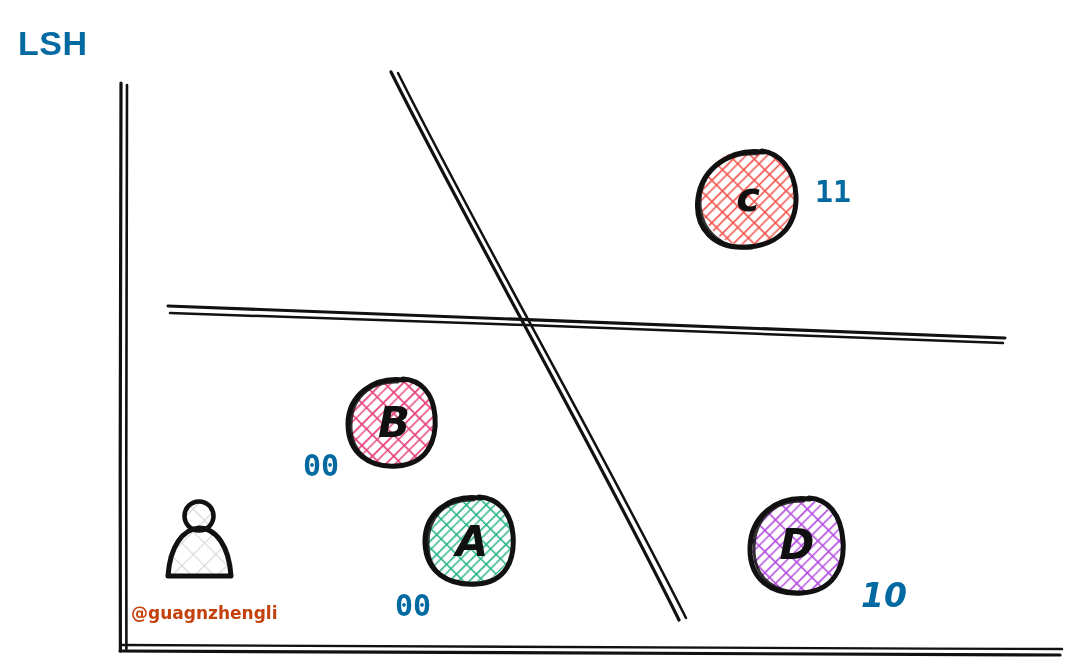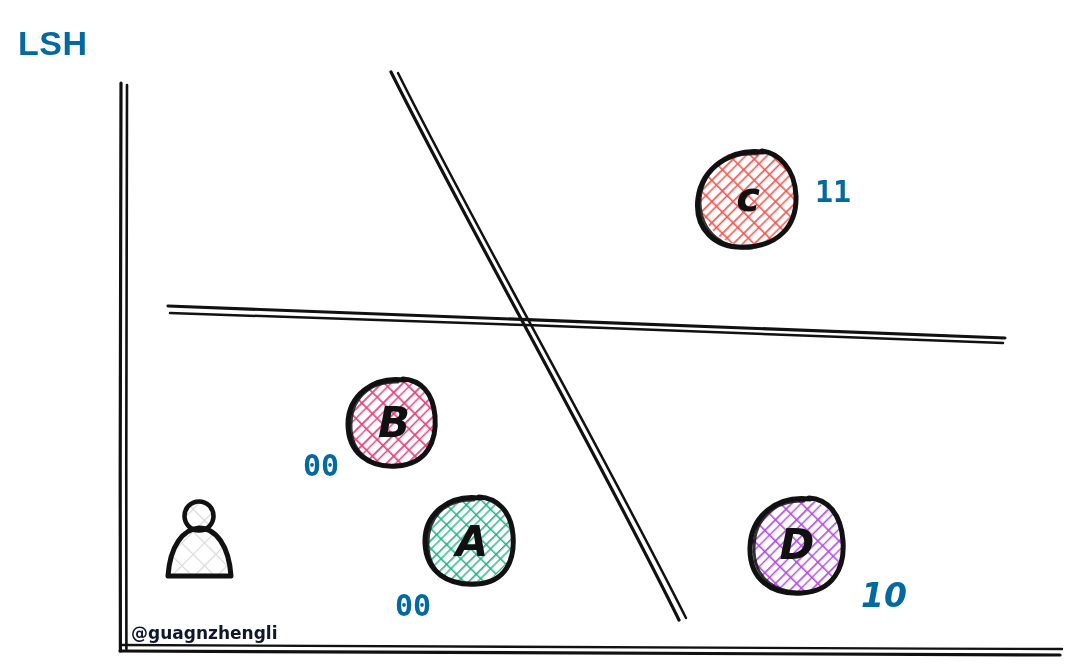--- a/index.html
+++ b/index.html
@@ -11,21 +11,21 @@
   #title{left:18px;top:24px;font-size:34px;font-weight:700;letter-spacing:.5px;
          font-family:"Liberation Sans",sans-serif;}
   .code{font-family:"DejaVu Sans Mono",monospace;font-size:30px;font-weight:700;}
   .hand{font-family:"DejaVu Sans",sans-serif;font-size:33px;font-weight:600;
         font-style:italic;}
   #lbl-c{left:815px;top:174px;}
   #lbl-b{left:303px;top:448px;}
   #lbl-a{left:395px;top:588px;}
   #lbl-d{left:861px;top:576px;}
   #watermark{left:131px;top:603px;font-family:"DejaVu Sans",sans-serif;
-             font-size:17px;font-weight:600;color:#0f172a;margin-top:20px;}
+             font-size:17px;font-weight:600;color:#c2410c;}
   .circ-letter{font-family:"DejaVu Sans",sans-serif;font-weight:700;
                font-style:italic;fill:#101010;}
 </style>
 </head>
 <body>
 
 <div id="stage">
 
   <svg id="canvas" viewBox="0 0 1084 668">
     <defs>

